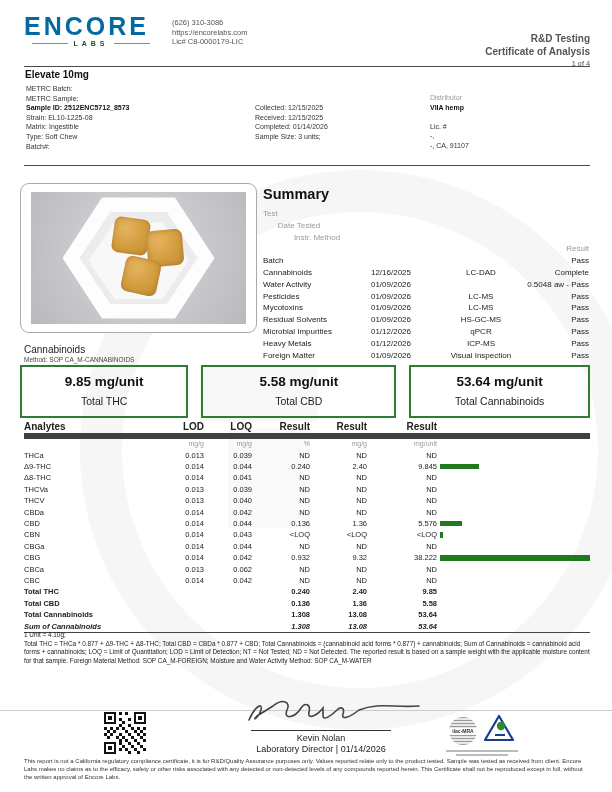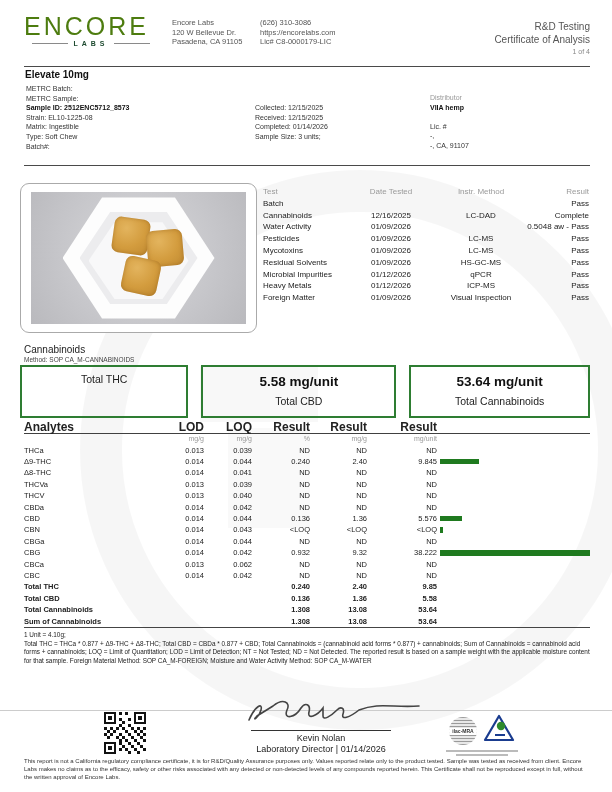--- a/index.html
+++ b/index.html
@@ -7,28 +7,28 @@
         font-family:"Liberation Sans",sans-serif;color:#222;}
   
   .wm-ring{position:absolute;left:80px;top:170px;width:560px;height:560px;box-sizing:border-box;
            border:42px solid rgba(0,0,0,0.035);border-radius:50%;z-index:0;}
   .wm-band1{position:absolute;left:200px;top:366px;width:118px;height:56px;background:rgba(0,0,0,0.028);z-index:0;}
   .wm-band2{position:absolute;left:228px;top:428px;width:82px;height:100px;background:rgba(0,0,0,0.022);z-index:0;}
   .z{position:relative;z-index:1;}
   
   .hdr{position:absolute;left:24px;right:22px;top:13px;display:flex;}
   .logo{width:148px;}
-  .logo-word{font-size:25px;font-weight:400;letter-spacing:3px;color:#4d7c0f;line-height:26px;}
+  .logo-word{font-size:25px;font-weight:700;letter-spacing:3px;color:#0369a1;line-height:26px;}
   .logo-sub{display:flex;align-items:center;gap:5px;margin-top:1px;width:118px;margin-left:8px;}
   .logo-sub .rule{flex:1;height:1px;background:#8a8a8a;}
   .logo-sub .txt{font-size:7px;font-weight:700;letter-spacing:4px;color:#1d4a2f;}
   .hcol{font-size:7.5px;line-height:9.5px;color:#555;margin-top:5px;}
   .hcol.c1{width:88px;}
   .hcol.c2{width:120px;}
-  .hright{margin-left:auto;text-align:right;margin-top:8px;}
+  .hright{margin-left:auto;text-align:right;margin-top:20px;font-weight:bold;}
   .hright .l1,.hright .l2{font-size:10px;color:#555;line-height:12.5px;}
   .hright .l3{font-size:7px;color:#888;margin-top:2px;}
   .rule-dark{position:absolute;left:24px;right:22px;height:0;border-top:1.6px solid #4a4a4a;}
   
   .title{position:absolute;left:25px;top:69px;font-size:10px;font-weight:700;color:#111;}
   .scol{position:absolute;font-size:7px;line-height:9.6px;color:#333;}
   .scol .b{font-weight:700;color:#111;}
   .scol .gray{color:#999;}
   
   .photo-box{position:absolute;left:20px;top:183px;width:237px;height:150px;border:1px solid #aaa;
@@ -41,39 +41,39 @@
           background:#ececee;clip-path:polygon(26% 2%,74% 2%,100% 50%,74% 98%,26% 98%,0% 50%);}
   .hex-in2{position:absolute;left:50%;top:52%;width:100px;height:80px;transform:translate(-50%,-50%);
            background:#f8f8f9;clip-path:polygon(26% 2%,74% 2%,100% 50%,74% 98%,26% 98%,0% 50%);}
   .gummy{position:absolute;width:36px;height:36px;border-radius:7px;
          background:radial-gradient(circle at 35% 30%,#e3b45e 0%,#d39c3e 55%,#c08a32 100%);
          box-shadow:inset 0 0 4px rgba(120,70,10,.4);}
   
   .summary{position:absolute;left:263px;top:186px;width:326px;}
   .summary h2{margin:0 0 6px 0;font-size:14.5px;font-weight:700;color:#111;}
   .srow{display:flex;font-size:8px;line-height:11.8px;color:#222;}
-  .srow.head{color:#9a9a9a;}
+  .srow.head{color:#9a9a9a;flex-direction:column;}
   .s-test{width:92px;text-align:left;}
   .s-date{width:72px;text-align:center;}
   .s-meth{width:108px;text-align:center;}
   .s-res{flex:1;text-align:right;}
   
   .can-h{position:absolute;left:24px;top:344px;font-size:10px;color:#222;}
   .can-m{position:absolute;left:24px;top:356px;font-size:6.5px;color:#444;}
   .boxes{position:absolute;left:20px;top:365px;right:22px;display:flex;}
   .gbox{box-sizing:border-box;border:2px solid #2e7d32;height:53px;text-align:center;background:transparent;}
   .gbox .v{font-size:13.5px;font-weight:700;margin-top:7px;color:#111;}
   .gbox .l{font-size:10.5px;margin-top:6px;color:#222;}
   .gb1{width:177px;} .gb2{width:205px;margin-left:13px;} .gb3{width:190px;margin-left:13px;}
   .atable{position:absolute;left:24px;top:421px;width:566px;}
   .arow{display:flex;font-size:7.5px;line-height:11.4px;color:#222;}
-  .arow.head{font-weight:700;font-size:12px;border-bottom:1px solid #404040;line-height:12px;}
+  .arow.head{font-weight:700;font-size:10px;border-bottom:6px solid #404040;line-height:12px;}
   .arow.units{color:#999;font-size:7px;line-height:10.5px;}
   .arow.bold{font-weight:700;}
-  .arow.last{border-bottom:1.6px solid #444;}
+  .arow.last{border-bottom:1.6px solid #444;font-style:italic;}
   .a-name{width:120px;text-align:left;}
   .a-lod{width:60px;text-align:right;}
   .a-loq{width:48px;text-align:right;}
   .a-pct{width:58px;text-align:right;}
   .a-mgg{width:57px;text-align:right;}
   .a-unit{width:70px;text-align:right;}
   .a-bar{flex:1;padding-left:3px;display:flex;align-items:center;}
   .bar{height:5.5px;background:#1f7a1f;}
   .foot{position:absolute;left:24px;right:22px;top:631px;font-size:6.4px;line-height:8.6px;color:#222;}
   
@@ -103,25 +103,20 @@
 
   <div class="hdr z">
     <div class="logo">
       <div class="logo-word">ENCORE</div>
       <div class="logo-sub">
         <span class="rule"></span>
         <span class="txt">LABS</span>
         <span class="rule"></span>
       </div>
     </div>
-    <div class="hcol c1">
-      <div>Encore Labs</div>
-      <div>120 W Bellevue Dr.</div>
-      <div>Pasadena, CA 91105</div>
-    </div>
     <div class="hcol c2">
       <div>(626) 310-3086</div>
       <div>https://encorelabs.com</div>
       <div>Lic# C8-0000179-LIC</div>
     </div>
     <div class="hright">
       <div class="l1">R&amp;D Testing</div>
       <div class="l2">Certificate of Analysis</div>
       <div class="l3">1 of 4</div>
     </div>
@@ -159,20 +154,21 @@
       <div class="hex"></div>
       <div class="hex-in"></div>
       <div class="hex-in2"></div>
       <div class="gummy" style="left:82px;top:26px;transform:rotate(8deg)"></div>
       <div class="gummy" style="left:116px;top:38px;transform:rotate(-5deg)"></div>
       <div class="gummy" style="left:92px;top:66px;transform:rotate(12deg)"></div>
     </div>
   </div>
 
   <div class="summary z">
+    <h2>Summary</h2>
     <div class="srow head">
       <span class="s-test">Test</span>
       <span class="s-date">Date Tested</span>
       <span class="s-meth">Instr. Method</span>
       <span class="s-res">Result</span>
     </div>
     <div class="srow">
         <span class="s-test">Batch</span>
         <span class="s-date"></span>
         <span class="s-meth"></span>
@@ -225,20 +221,21 @@
         <span class="s-meth">Visual Inspection</span>
         <span class="s-res">Pass</span>
       </div>
   </div>
 
   <div class="can-h z">Cannabinoids</div>
   <div class="can-m z">Method: SOP CA_M-CANNABINOIDS</div>
 
   <div class="boxes z">
     <div class="gbox gb1">
+      <div class="v">9.85 mg/unit</div>
       <div class="l">Total THC</div>
     </div>
     <div class="gbox gb2">
       <div class="v">5.58 mg/unit</div>
       <div class="l">Total CBD</div>
     </div>
     <div class="gbox gb3">
       <div class="v">53.64 mg/unit</div>
       <div class="l">Total Cannabinoids</div>
     </div>

